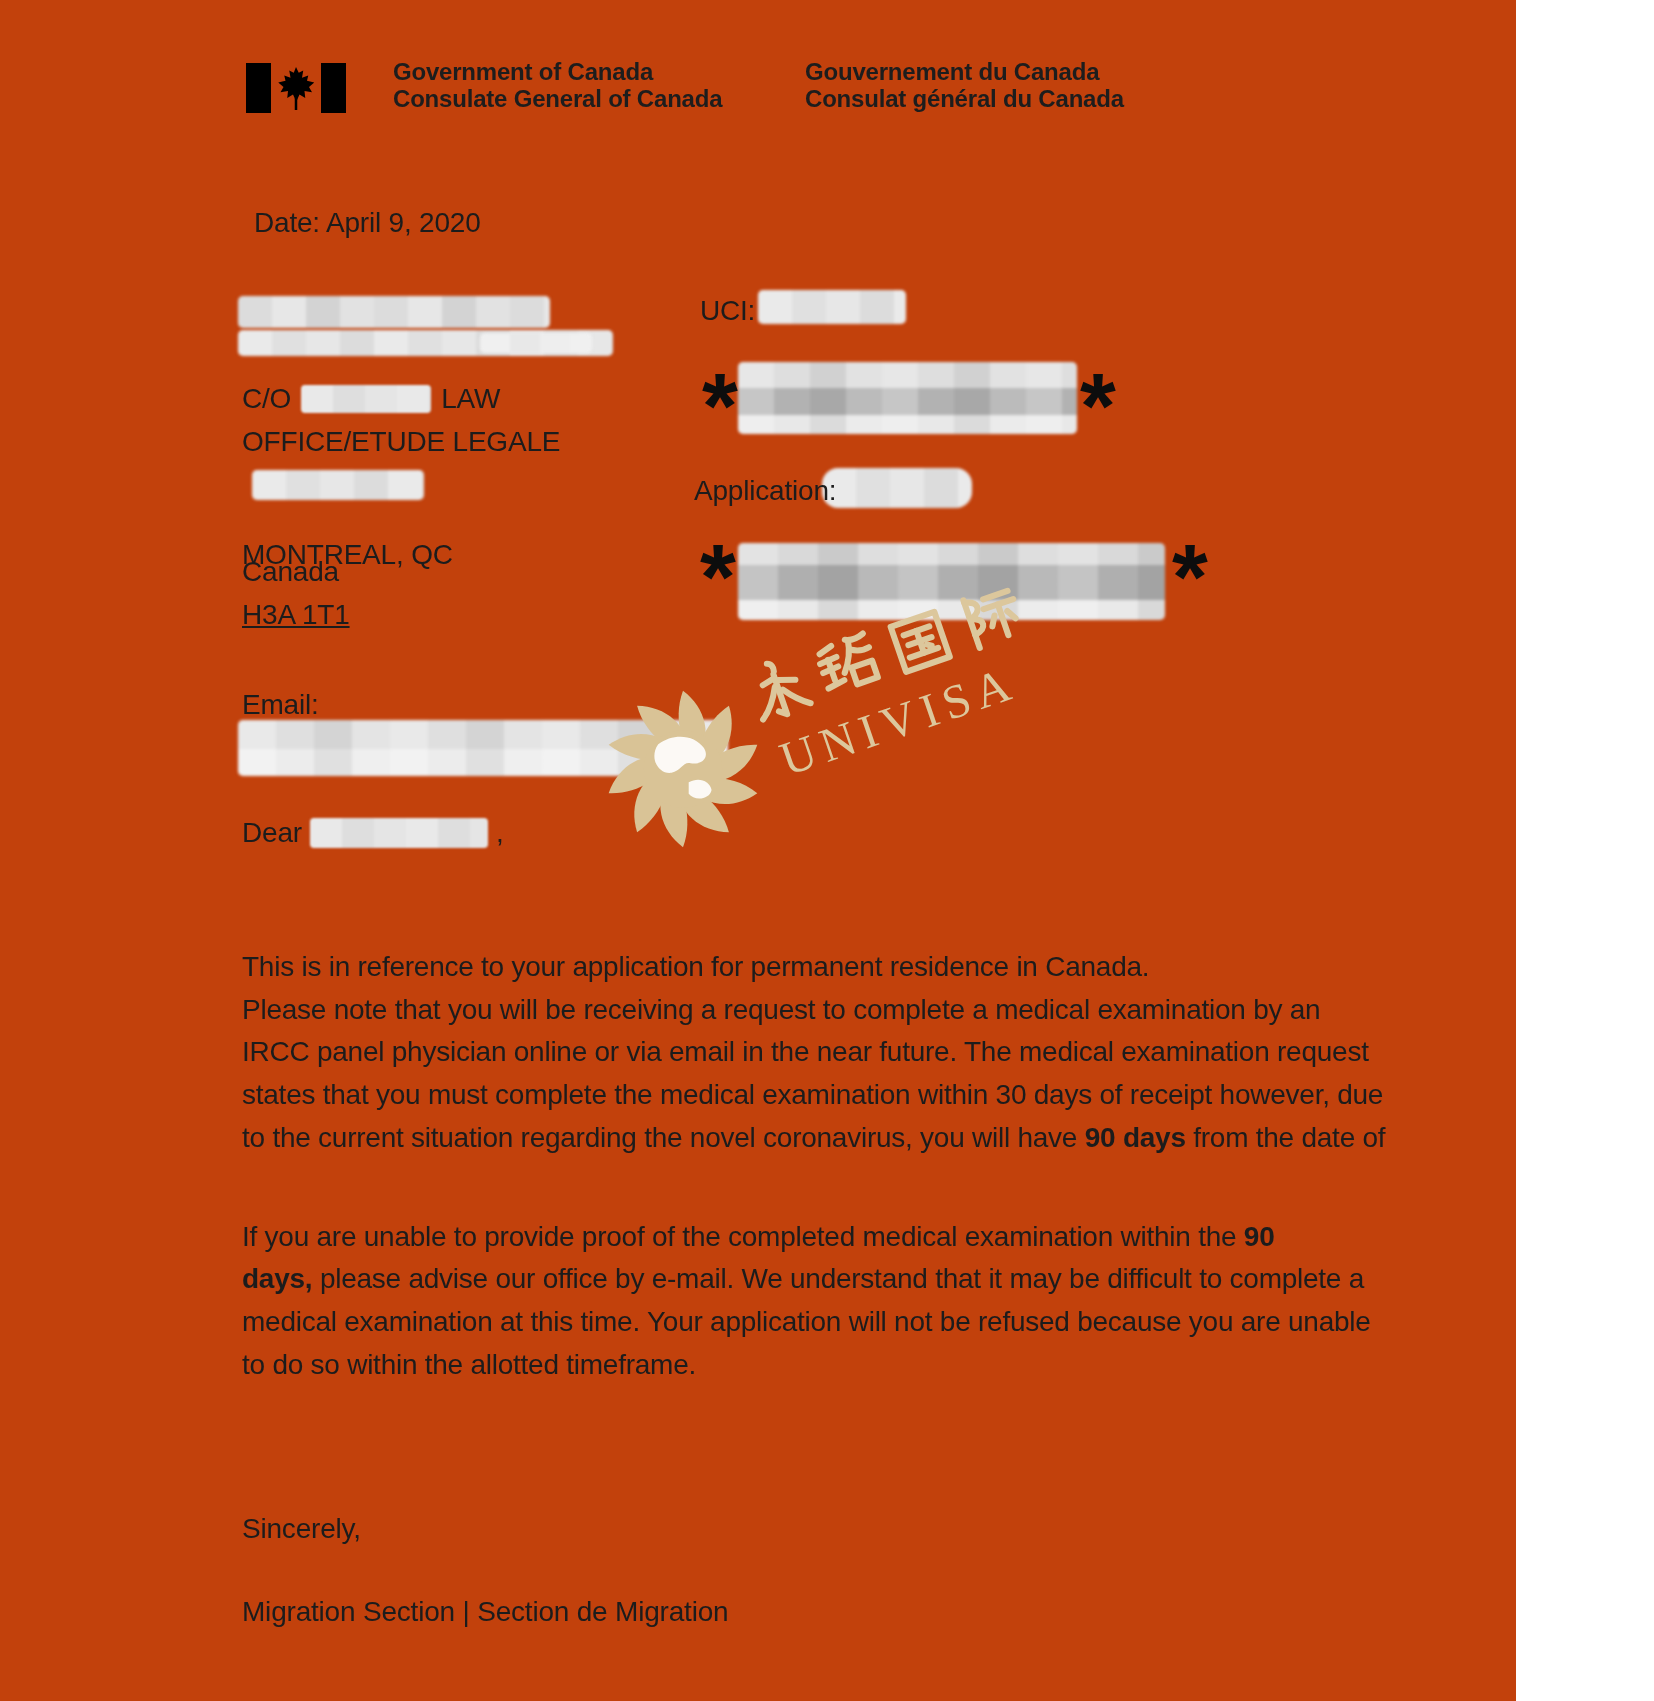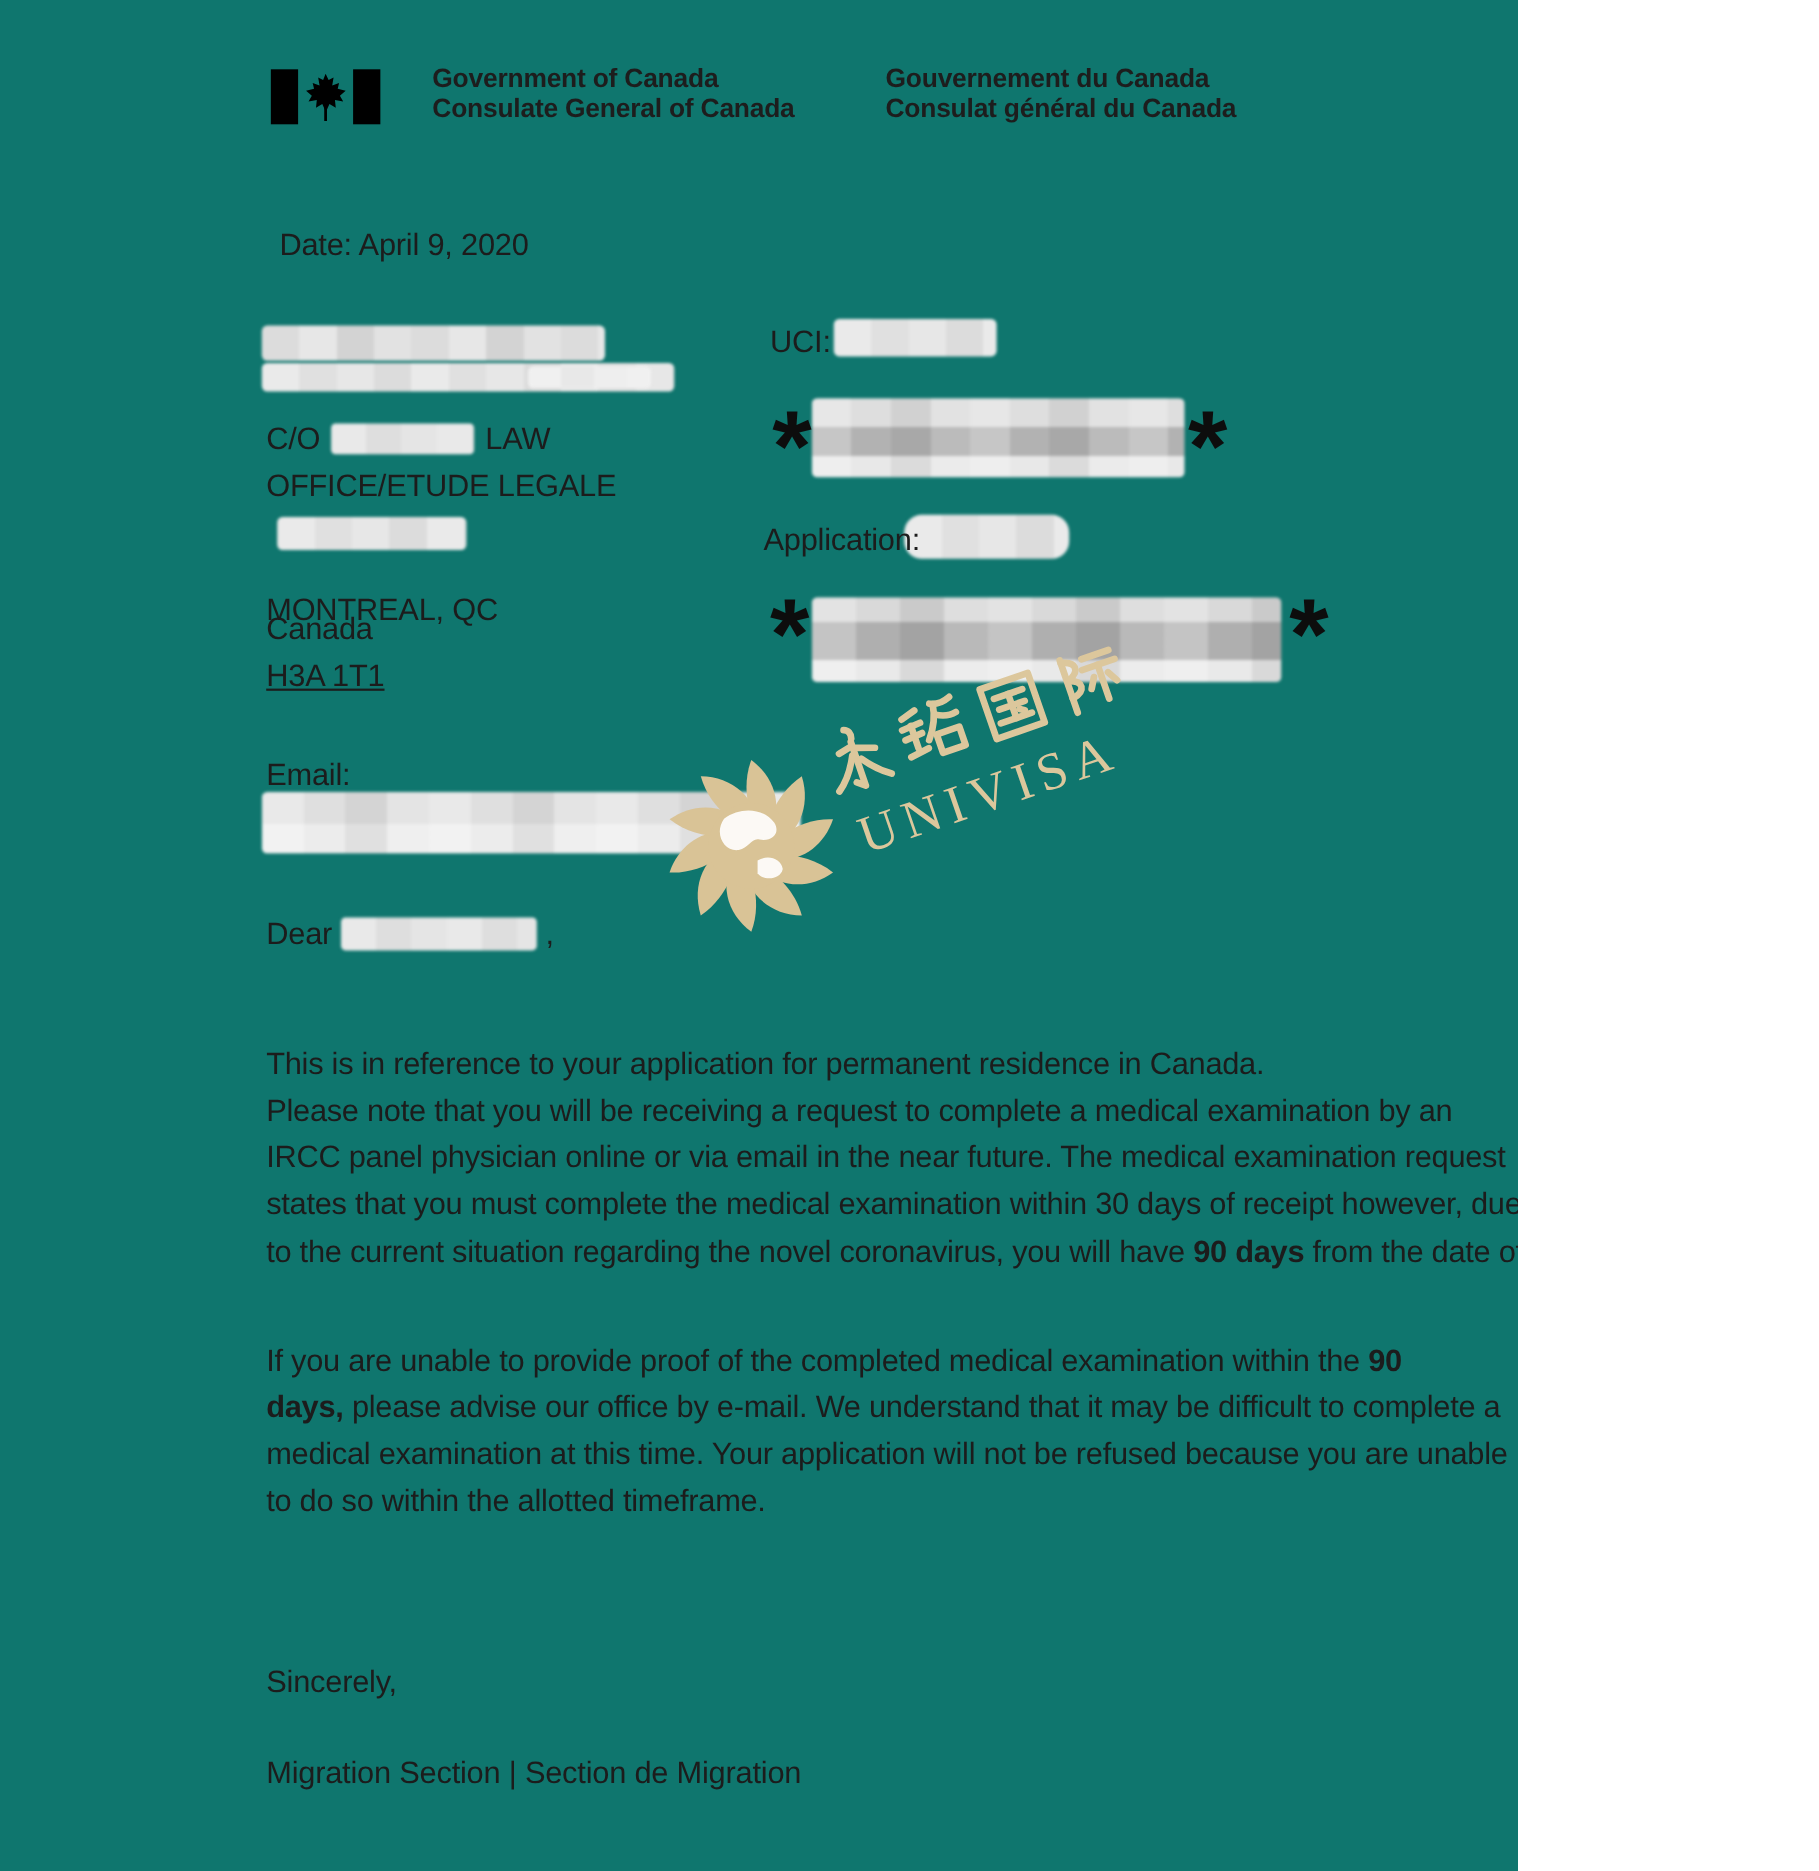--- a/index.html
+++ b/index.html
@@ -1,17 +1,17 @@
 <!DOCTYPE html>
 <html><head>
 <meta charset="utf-8">
 <style>
   html,body { margin:0; padding:0; background:#ffffff; }
   .page {
-    position:relative; width:1380px; height:1701px; background:#0f766e;
+    position:relative; width:1516px; height:1701px; background:#c2410c;
     font-family:"Liberation Sans", sans-serif; color:#1b1b1b; overflow:hidden;
   }
   .abs { position:absolute; white-space:nowrap; }
   .z3 { z-index:3; }
   
   .flag { position:absolute; left:246px; top:62px; width:100px; height:52px; z-index:3; }
   .hdr { position:absolute; top:58px; font-size:24px; line-height:27px; font-weight:700; color:#1d1d1d; z-index:3; letter-spacing:-0.2px; }
   .hdr-en { left:393px; }
   .hdr-fr { left:805px; }
   
@@ -89,21 +89,21 @@
     <span class="redact-inline" style="width:130px; height:28px; margin:0 10px;"></span>
     <span>LAW</span>
   </div>
   <div class="abs txt z3" style="left:242px; top:425px;">OFFICE/ETUDE LEGALE</div>
   <div class="abs txt z3" style="left:242px; top:512px;margin-top:26px;">MONTREAL, QC</div>
   <div class="abs txt z3" style="left:242px; top:555px;text-align:right;">Canada</div>
   <div class="abs txt z3" style="left:242px; top:598px;text-decoration:underline;">H3A 1T1</div>
 
   <div class="abs txt z3" style="left:242px; top:688px;">Email:</div>
 
-  <div class="abs txt z3 row" style="left:242px; top:816px;margin-top:16px;">
+  <div class="abs txt z3 row" style="left:242px; top:816px;">
     <span>Dear</span>
     <span class="redact-inline" style="width:178px; height:30px; margin:0 8px;"></span>
     <span>,</span>
   </div>
 
   <div class="abs txt z3" style="left:700px; top:294px;">UCI:</div>
   <div class="abs txt z3" style="left:694px; top:474px;">Application:</div>
 
   <span class="ast" style="left:702px; top:360px;">*</span>
   <span class="ast" style="left:1080px; top:360px;">*</span>

